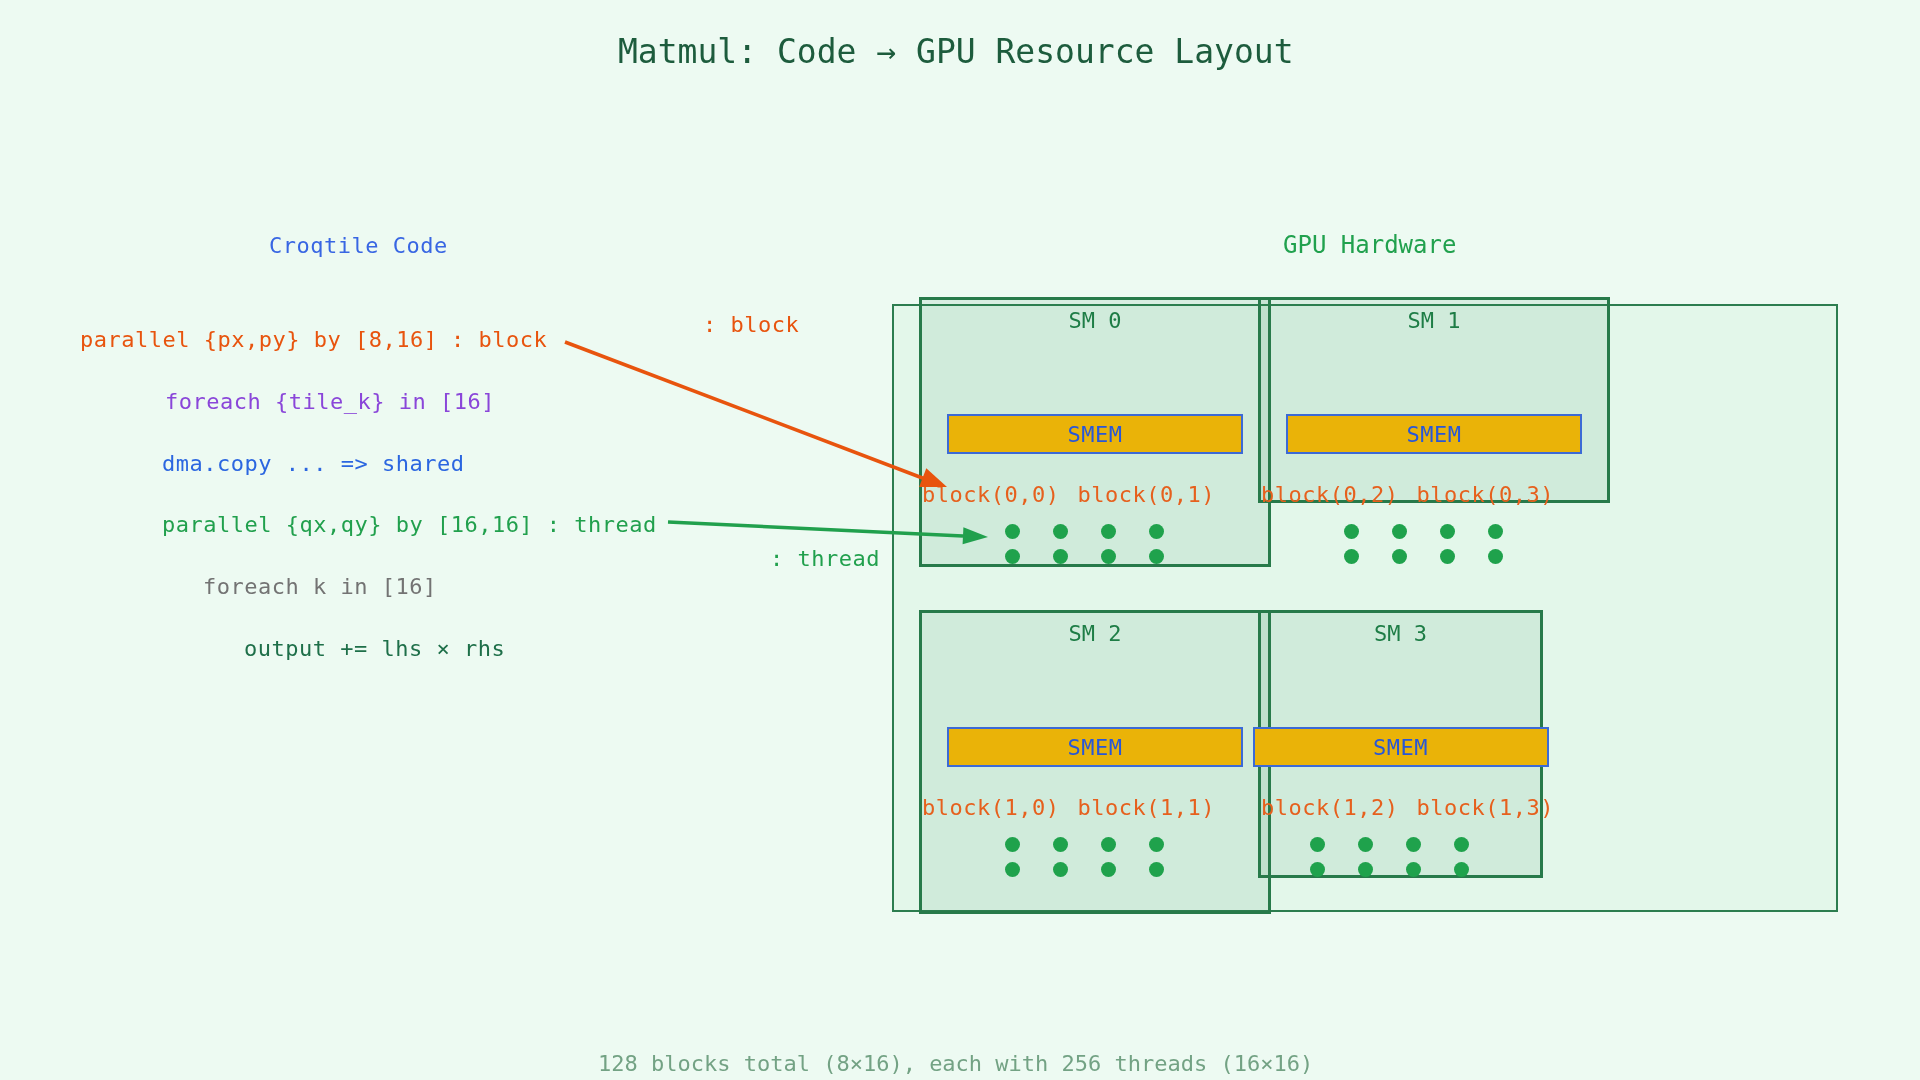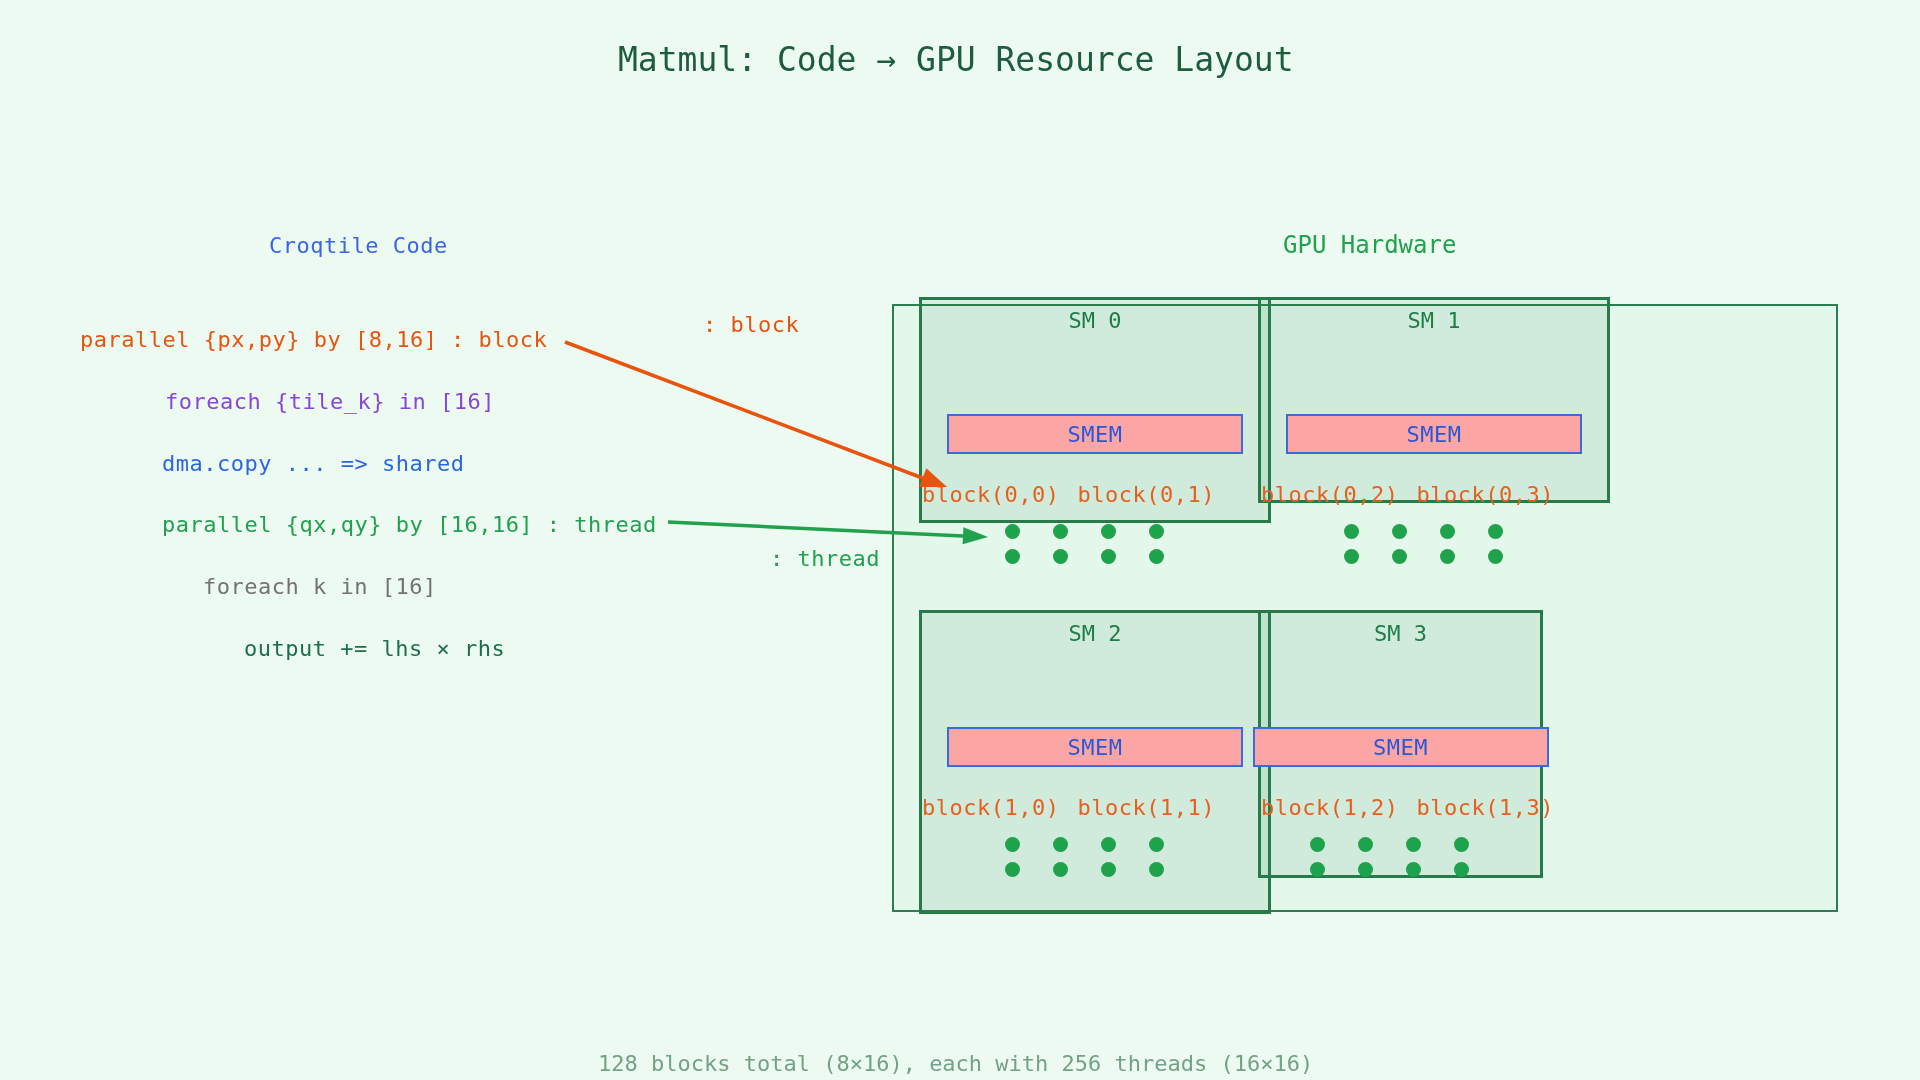--- a/index.html
+++ b/index.html
@@ -1,48 +1,48 @@
 <!DOCTYPE html>
 <html><head>
 <meta charset="utf-8">
 <style>
   html,body{margin:0;padding:0;background:#edfaf2;}
   .stage{position:relative;width:1920px;height:1080px;background:#edfaf2;
          font-family:"DejaVu Sans Mono",monospace;overflow:hidden;}
   .abs{position:absolute;}
 
-  .title{left:618px;top:40px;font-size:33px;line-height:40px;color:#1d5c3d;white-space:pre;}
+  .title{left:618px;top:32px;font-size:33px;line-height:40px;color:#1d5c3d;white-space:pre;}
 
   .code-heading{left:269px;top:232px;font-size:22px;line-height:28px;letter-spacing:.5px;color:#3866e3;white-space:pre;}
   .gpu-heading{left:1283px;top:231px;font-size:24px;line-height:29px;color:#21a14e;white-space:pre;}
 
   .code-line{font-size:22px;line-height:28px;letter-spacing:.5px;white-space:pre;}
   .cl0{left:80px; top:326px;}
   .cl1{left:121px;top:388px;margin-left:44px;}
   .cl2{left:162px;top:450px;}
   .cl3{left:162px;top:511px;}
   .cl4{left:203px;top:573px;}
   .cl5{left:244px;top:635px;}
 
   .lbl-block {left:703px;top:311px;font-size:22px;line-height:28px;letter-spacing:.5px;color:#e8540e;white-space:pre;}
   .lbl-thread{left:770px;top:545px;font-size:22px;line-height:28px;letter-spacing:.5px;color:#21a04d;white-space:pre;}
 
   .outer-box{left:892px;top:304px;width:946px;height:608px;background:#e3f7ea;
              border:2px solid #2c7d4f;box-sizing:border-box;}
 
   .sm{position:absolute;background:rgba(46,139,87,0.10);border:3px solid #277a4a;box-sizing:border-box;}
-  .sm0{left:919px; top:297px;width:352px;height:226px;}
+  .sm0{left:919px; top:297px;width:352px;height:270px;}
   .sm1{left:1258px;top:297px;width:352px;height:206px;}
   .sm2{left:919px; top:610px;width:352px;height:304px;}
   .sm3{left:1258px;top:610px;width:285px;height:268px;}
 
   .sm-name{position:absolute;top:7px;left:0;width:100%;text-align:center;
            font-size:22px;line-height:28px;color:#1e7d46;white-space:pre;}
   .smem{position:absolute;top:114px;left:50%;transform:translateX(-50%);
-        width:296px;height:40px;background:#fca5a5;border:2px solid #3c6ad6;
+        width:296px;height:40px;background:#eab308;border:2px solid #3c6ad6;
         box-sizing:border-box;display:flex;align-items:center;justify-content:center;}
   .smem-label{font-size:22px;letter-spacing:.5px;color:#2857d8;white-space:pre;}
   .blocks{position:absolute;top:181px;left:0;width:100%;display:flex;justify-content:flex-start;
           gap:18px;font-size:22px;line-height:28px;letter-spacing:.5px;color:#e6601d;white-space:pre;}
   .dot-row{position:absolute;left:0;width:100%;display:flex;justify-content:center;
            gap:33px;padding-right:22px;box-sizing:border-box;}
   .dot-row1{top:224px;} .dot-row2{top:249px;}
   .dot{width:15px;height:15px;border-radius:50%;background:#1fa24c;}
 
   .caption{left:598px;top:999px;font-size:22px;line-height:26px;color:#73a284;white-space:pre;}

